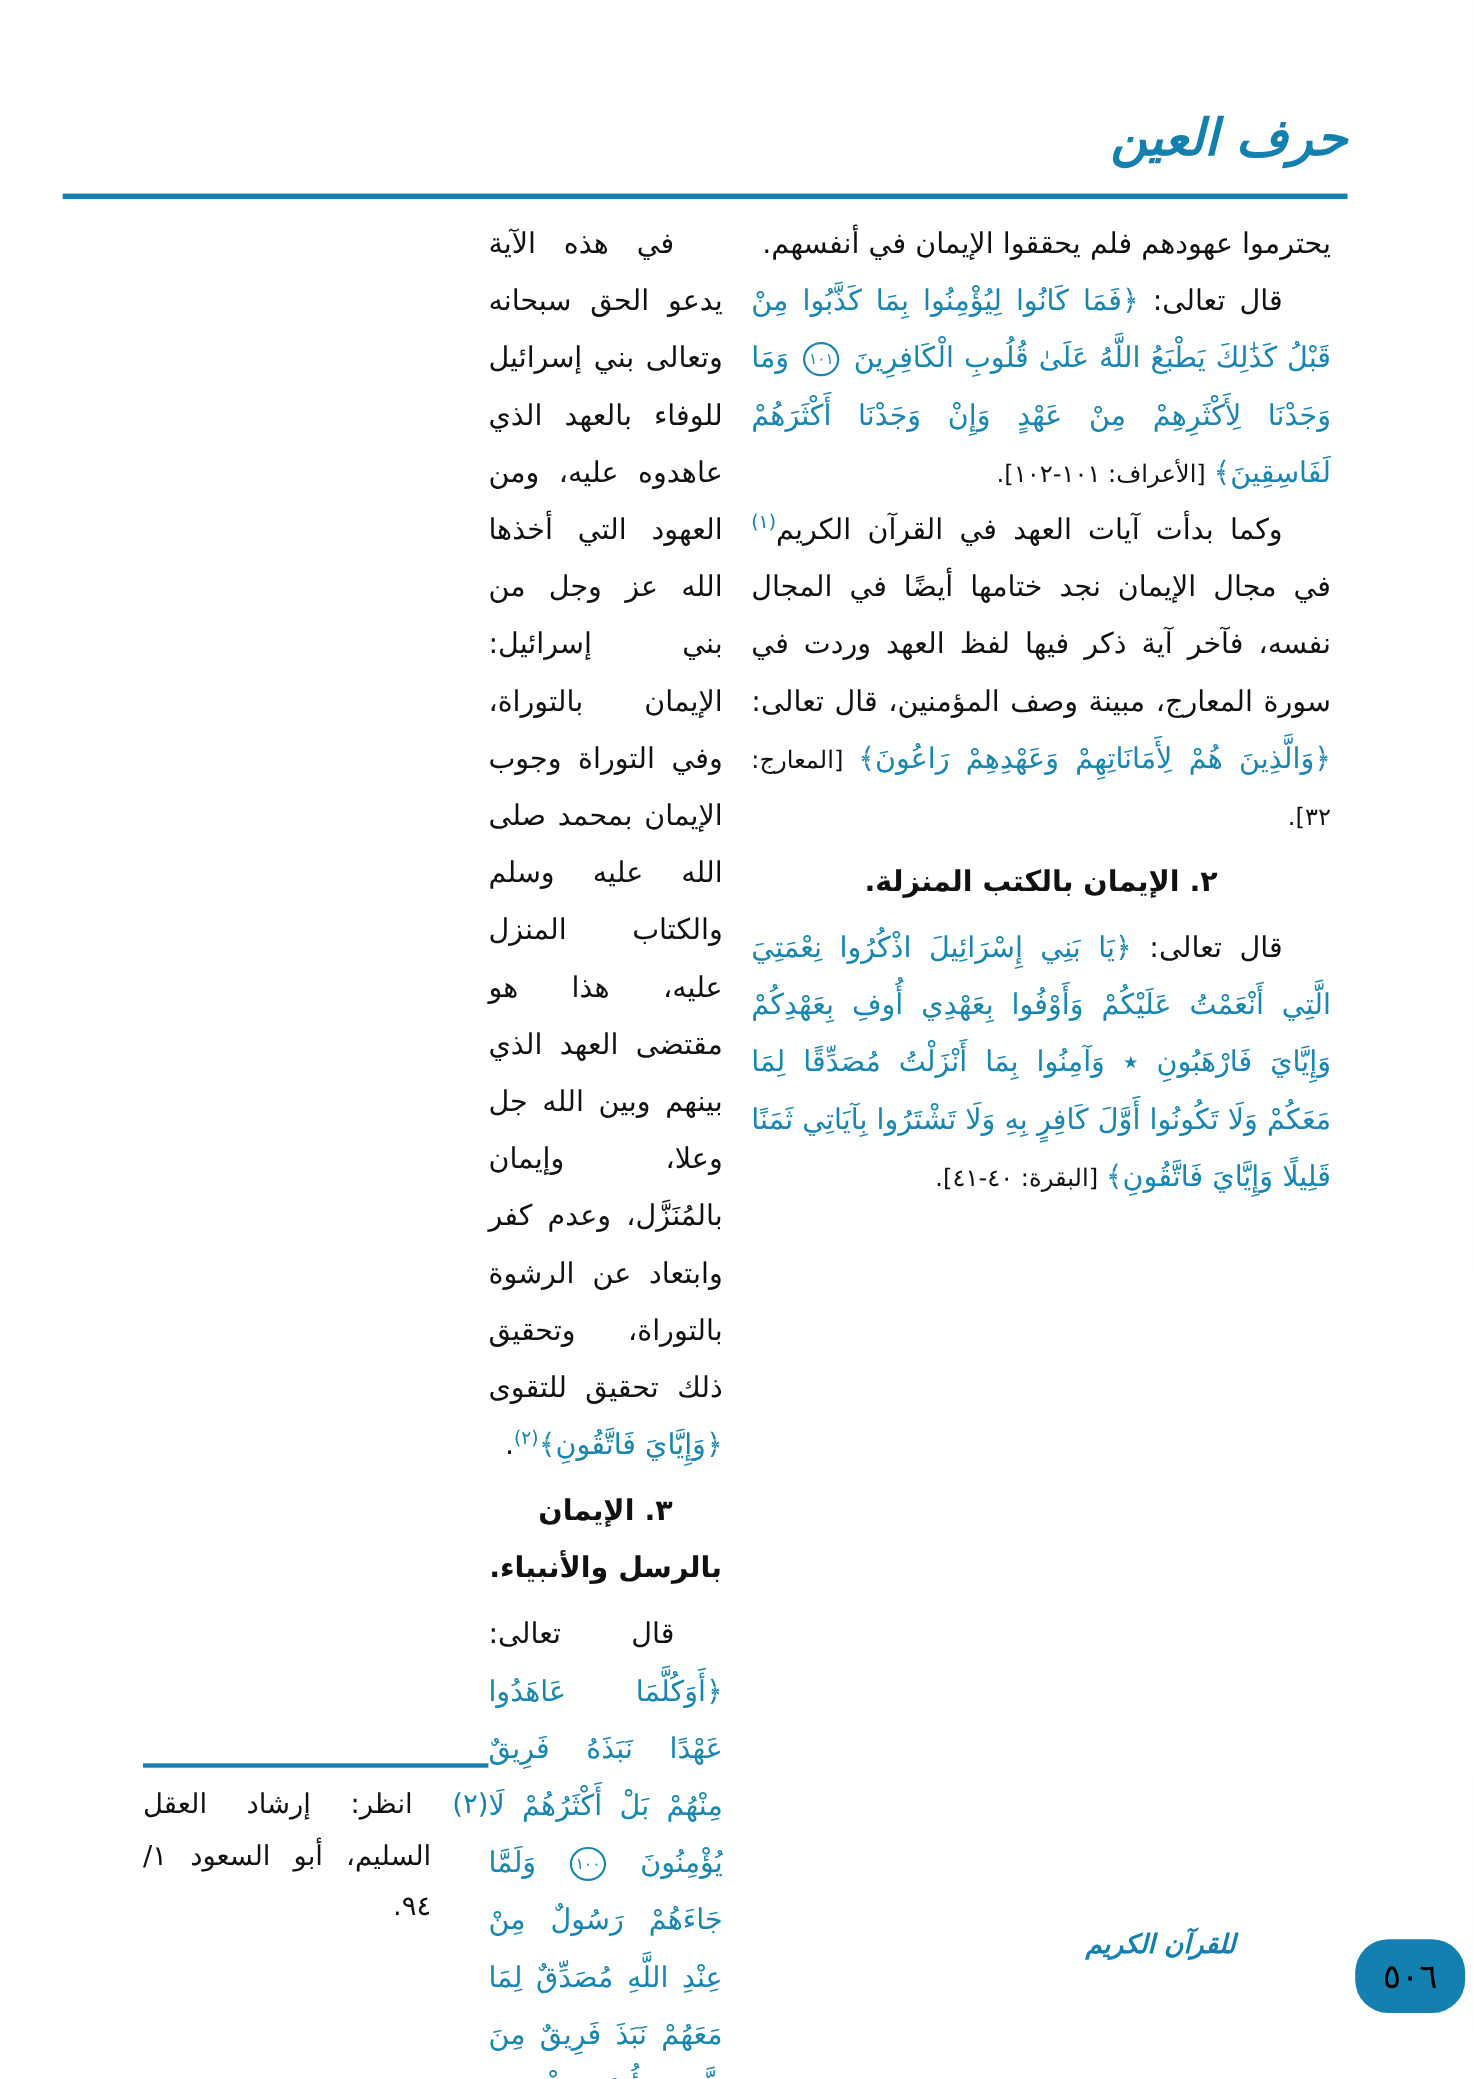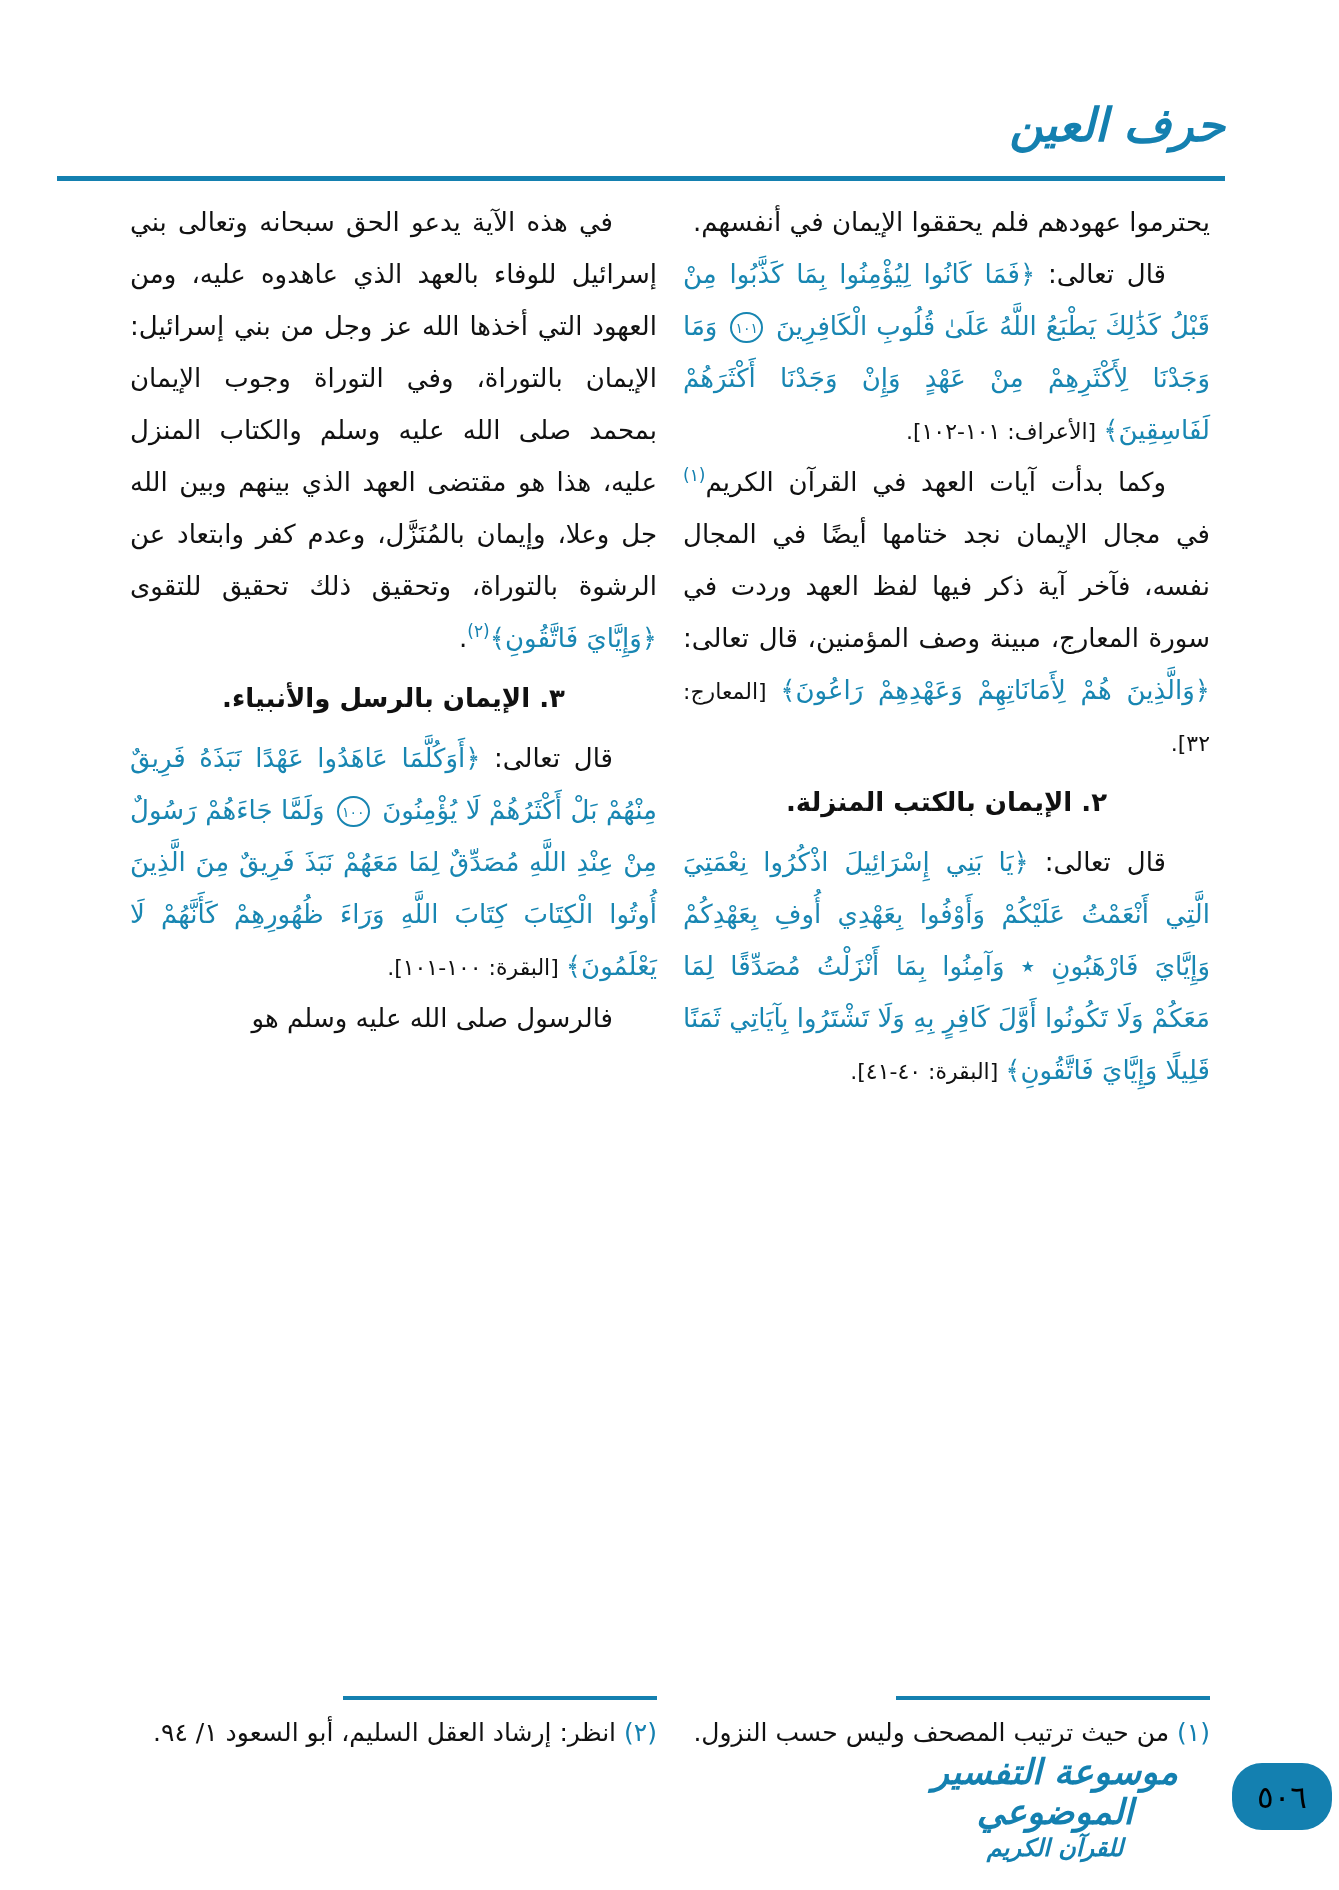--- a/index.html
+++ b/index.html
@@ -27,21 +27,21 @@
   }
   .header-rule{
     position:absolute;top:176px;left:57px;right:114px;height:5px;
     background:var(--accent);
   }
   
   .columns{
     position:absolute;top:196px;left:130px;right:129px;height:1560px;
     display:flex;gap:26px;direction:rtl;
   }
-  .column{flex:1;display:flex;flex-direction:column;min-width:0;}
+  .column{flex:1;display:flex;flex-direction:row;min-width:0;}
   .col-paras{font-size:26px;line-height:2.0;}
   .para{margin:0;text-align:justify;text-indent:44px;}
   .para.body-cont{text-indent:0;}
   .para.heading{text-align:center;text-indent:0;font-weight:bold;margin:8px 0;}
   .seg-t{color:var(--ink);}
   .seg-q{color:var(--verse);}
   .seg-ref{color:var(--ink);font-size:22px;}
   sup.fn-marker{color:var(--accent);font-size:17px;line-height:0;}
   .ayah-num{
     display:inline-flex;align-items:center;justify-content:center;
@@ -83,27 +83,20 @@
   <div class="columns">
 
     <div class="column">
       <div class="col-paras">
           <p class="para body-cont"><span class="seg-t">يحترموا عهودهم فلم يحققوا الإيمان في أنفسهم.</span></p>
           <p class="para body"><span class="seg-t">قال تعالى: </span><span class="seg-q">﴿فَمَا كَانُوا لِيُؤْمِنُوا بِمَا كَذَّبُوا مِنْ قَبْلُ كَذَٰلِكَ يَطْبَعُ اللَّهُ عَلَىٰ قُلُوبِ الْكَافِرِينَ </span><span class="ayah-num">١٠١</span><span class="seg-q"> وَمَا وَجَدْنَا لِأَكْثَرِهِمْ مِنْ عَهْدٍ وَإِنْ وَجَدْنَا أَكْثَرَهُمْ لَفَاسِقِينَ﴾</span><span class="seg-ref"> [الأعراف: ١٠١-١٠٢].</span></p>
           <p class="para body"><span class="seg-t">وكما بدأت آيات العهد في القرآن الكريم</span><sup class="fn-marker">(١)</sup><span class="seg-t"> في مجال الإيمان نجد ختامها أيضًا في المجال نفسه، فآخر آية ذكر فيها لفظ العهد وردت في سورة المعارج، مبينة وصف المؤمنين، قال تعالى: </span><span class="seg-q">﴿وَالَّذِينَ هُمْ لِأَمَانَاتِهِمْ وَعَهْدِهِمْ رَاعُونَ﴾</span><span class="seg-ref"> [المعارج: ٣٢].</span></p>
           <p class="para heading"><span class="seg-t">٢. الإيمان بالكتب المنزلة.</span></p>
           <p class="para body"><span class="seg-t">قال تعالى: </span><span class="seg-q">﴿يَا بَنِي إِسْرَائِيلَ اذْكُرُوا نِعْمَتِيَ الَّتِي أَنْعَمْتُ عَلَيْكُمْ وَأَوْفُوا بِعَهْدِي أُوفِ بِعَهْدِكُمْ وَإِيَّايَ فَارْهَبُونِ ٭ وَآمِنُوا بِمَا أَنْزَلْتُ مُصَدِّقًا لِمَا مَعَكُمْ وَلَا تَكُونُوا أَوَّلَ كَافِرٍ بِهِ وَلَا تَشْتَرُوا بِآيَاتِي ثَمَنًا قَلِيلًا وَإِيَّايَ فَاتَّقُونِ﴾</span><span class="seg-ref"> [البقرة: ٤٠-٤١].</span></p>
         </div>
-      <div class="fn-block">
-        <div class="fn-rule"></div>
-        <div class="fn-text">
-          <span class="fn-num">(١)</span>
-          <span>من حيث ترتيب المصحف وليس حسب النزول.</span>
-        </div>
-      </div>
     </div>
 
     <div class="column">
       <div class="col-paras">
           <p class="para body"><span class="seg-t">في هذه الآية يدعو الحق سبحانه وتعالى بني إسرائيل للوفاء بالعهد الذي عاهدوه عليه، ومن العهود التي أخذها الله عز وجل من بني إسرائيل: الإيمان بالتوراة، وفي التوراة وجوب الإيمان بمحمد صلى الله عليه وسلم والكتاب المنزل عليه، هذا هو مقتضى العهد الذي بينهم وبين الله جل وعلا، وإيمان بالمُنَزَّل، وعدم كفر وابتعاد عن الرشوة بالتوراة، وتحقيق ذلك تحقيق للتقوى </span><span class="seg-q">﴿وَإِيَّايَ فَاتَّقُونِ﴾</span><sup class="fn-marker">(٢)</sup><span class="seg-t">.</span></p>
           <p class="para heading"><span class="seg-t">٣. الإيمان بالرسل والأنبياء.</span></p>
           <p class="para body"><span class="seg-t">قال تعالى: </span><span class="seg-q">﴿أَوَكُلَّمَا عَاهَدُوا عَهْدًا نَبَذَهُ فَرِيقٌ مِنْهُمْ بَلْ أَكْثَرُهُمْ لَا يُؤْمِنُونَ </span><span class="ayah-num">١٠٠</span><span class="seg-q"> وَلَمَّا جَاءَهُمْ رَسُولٌ مِنْ عِنْدِ اللَّهِ مُصَدِّقٌ لِمَا مَعَهُمْ نَبَذَ فَرِيقٌ مِنَ الَّذِينَ أُوتُوا الْكِتَابَ كِتَابَ اللَّهِ وَرَاءَ ظُهُورِهِمْ كَأَنَّهُمْ لَا يَعْلَمُونَ﴾</span><span class="seg-ref"> [البقرة: ١٠٠-١٠١].</span></p>
           <p class="para body"><span class="seg-t">فالرسول صلى الله عليه وسلم هو</span></p>
         </div>
       <div class="fn-block">
@@ -111,21 +104,20 @@
         <div class="fn-text">
           <span class="fn-num">(٢)</span>
           <span>انظر: إرشاد العقل السليم، أبو السعود ١/ ٩٤.</span>
         </div>
       </div>
     </div>
 
   </div>
 
   <div class="footer-logo">
-    <div class="logo-line1">موسوعة التفسير الموضوعي</div>
     <div class="logo-line2">للقرآن الكريم</div>
   </div>
 
   <div class="page-pill">
     <span>٥٠٦</span>
   </div>
 
 </div>
 
 </body></html>

